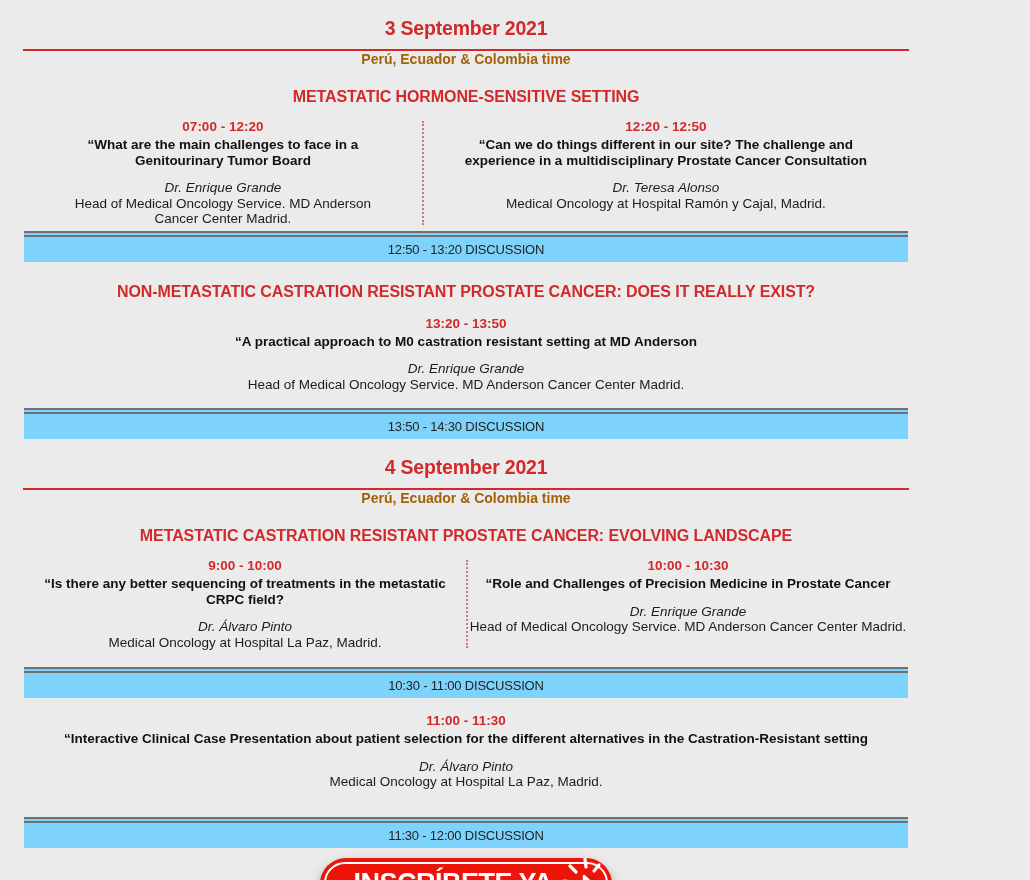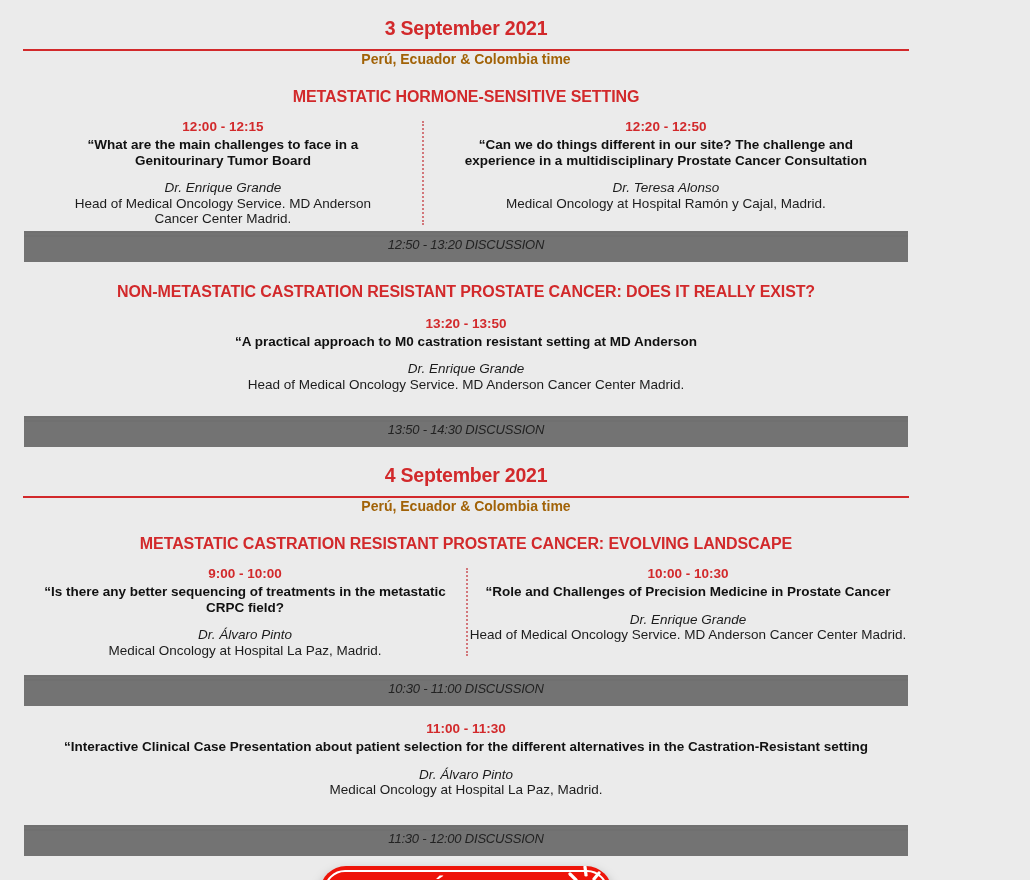--- a/index.html
+++ b/index.html
@@ -35,25 +35,25 @@
   .w415{max-width:415px;}
 
   .vdot{width:0;border-left:2px dotted #d2767a;margin:2px 0;}
 
   .time{color:#d2292b;font-weight:bold;font-size:13.5px;line-height:16px;margin-bottom:2px;}
   .title{font-weight:bold;font-size:13.5px;line-height:15.5px;color:#111;}
   .speaker{font-style:italic;font-size:13.5px;line-height:15.5px;margin-top:12px;}
   .affil{font-size:13.5px;line-height:15.5px;}
 
   .band{
-    margin:0 24px;border-top:6px double #707070;background:#737373;
-    height:25px;display:flex;align-items:flex-start;justify-content:center;
-    font-size:13px;color:#222;letter-spacing:-0.2px;font-style:italic;
+    margin:0 24px;border-top:6px double #707070;background:#7dd3fc;
+    height:25px;display:flex;align-items:center;justify-content:center;
+    font-size:13px;color:#222;letter-spacing:-0.2px;
   }
-  .mt4{margin-top:4px;} .mt16{margin-top:24px;}
+  .mt4{margin-top:4px;} .mt16{margin-top:16px;}
   .mt17{margin-top:17px;} .mt27{margin-top:27px;} .mt45{padding-top:45px;}
 
   .single{margin:15px 35px 0;text-align:center;}
 
   .cta-row{margin-top:10px;display:flex;justify-content:center;}
   .cta{
     position:relative;
     width:292px;height:52px;
     background:#ee1409;border:none;border-radius:26px;
     box-shadow:0 6px 12px rgba(0,0,0,0.35);
@@ -79,21 +79,21 @@
 
   <section>
     <h1 class="date">3 September 2021</h1>
     <div class="redline"></div>
     <div class="tz">Perú, Ecuador &amp; Colombia time</div>
 
     <h2 class="sec">METASTATIC HORMONE-SENSITIVE SETTING</h2>
 
     <div class="cols d1">
       <div class="col left">
-        <div class="time">12:00 - 12:15</div>
+        <div class="time">07:00 - 12:20</div>
         <div class="inner w310">
           <div class="title">“What are the main challenges to face in a Genitourinary Tumor Board</div>
           <div class="speaker">Dr. Enrique Grande</div>
           <div class="affil">Head of Medical Oncology Service. MD Anderson Cancer Center Madrid.</div>
         </div>
       </div>
       <div class="vdot"></div>
       <div class="col right">
         <div class="time">12:20 - 12:50</div>
         <div class="inner w415">

